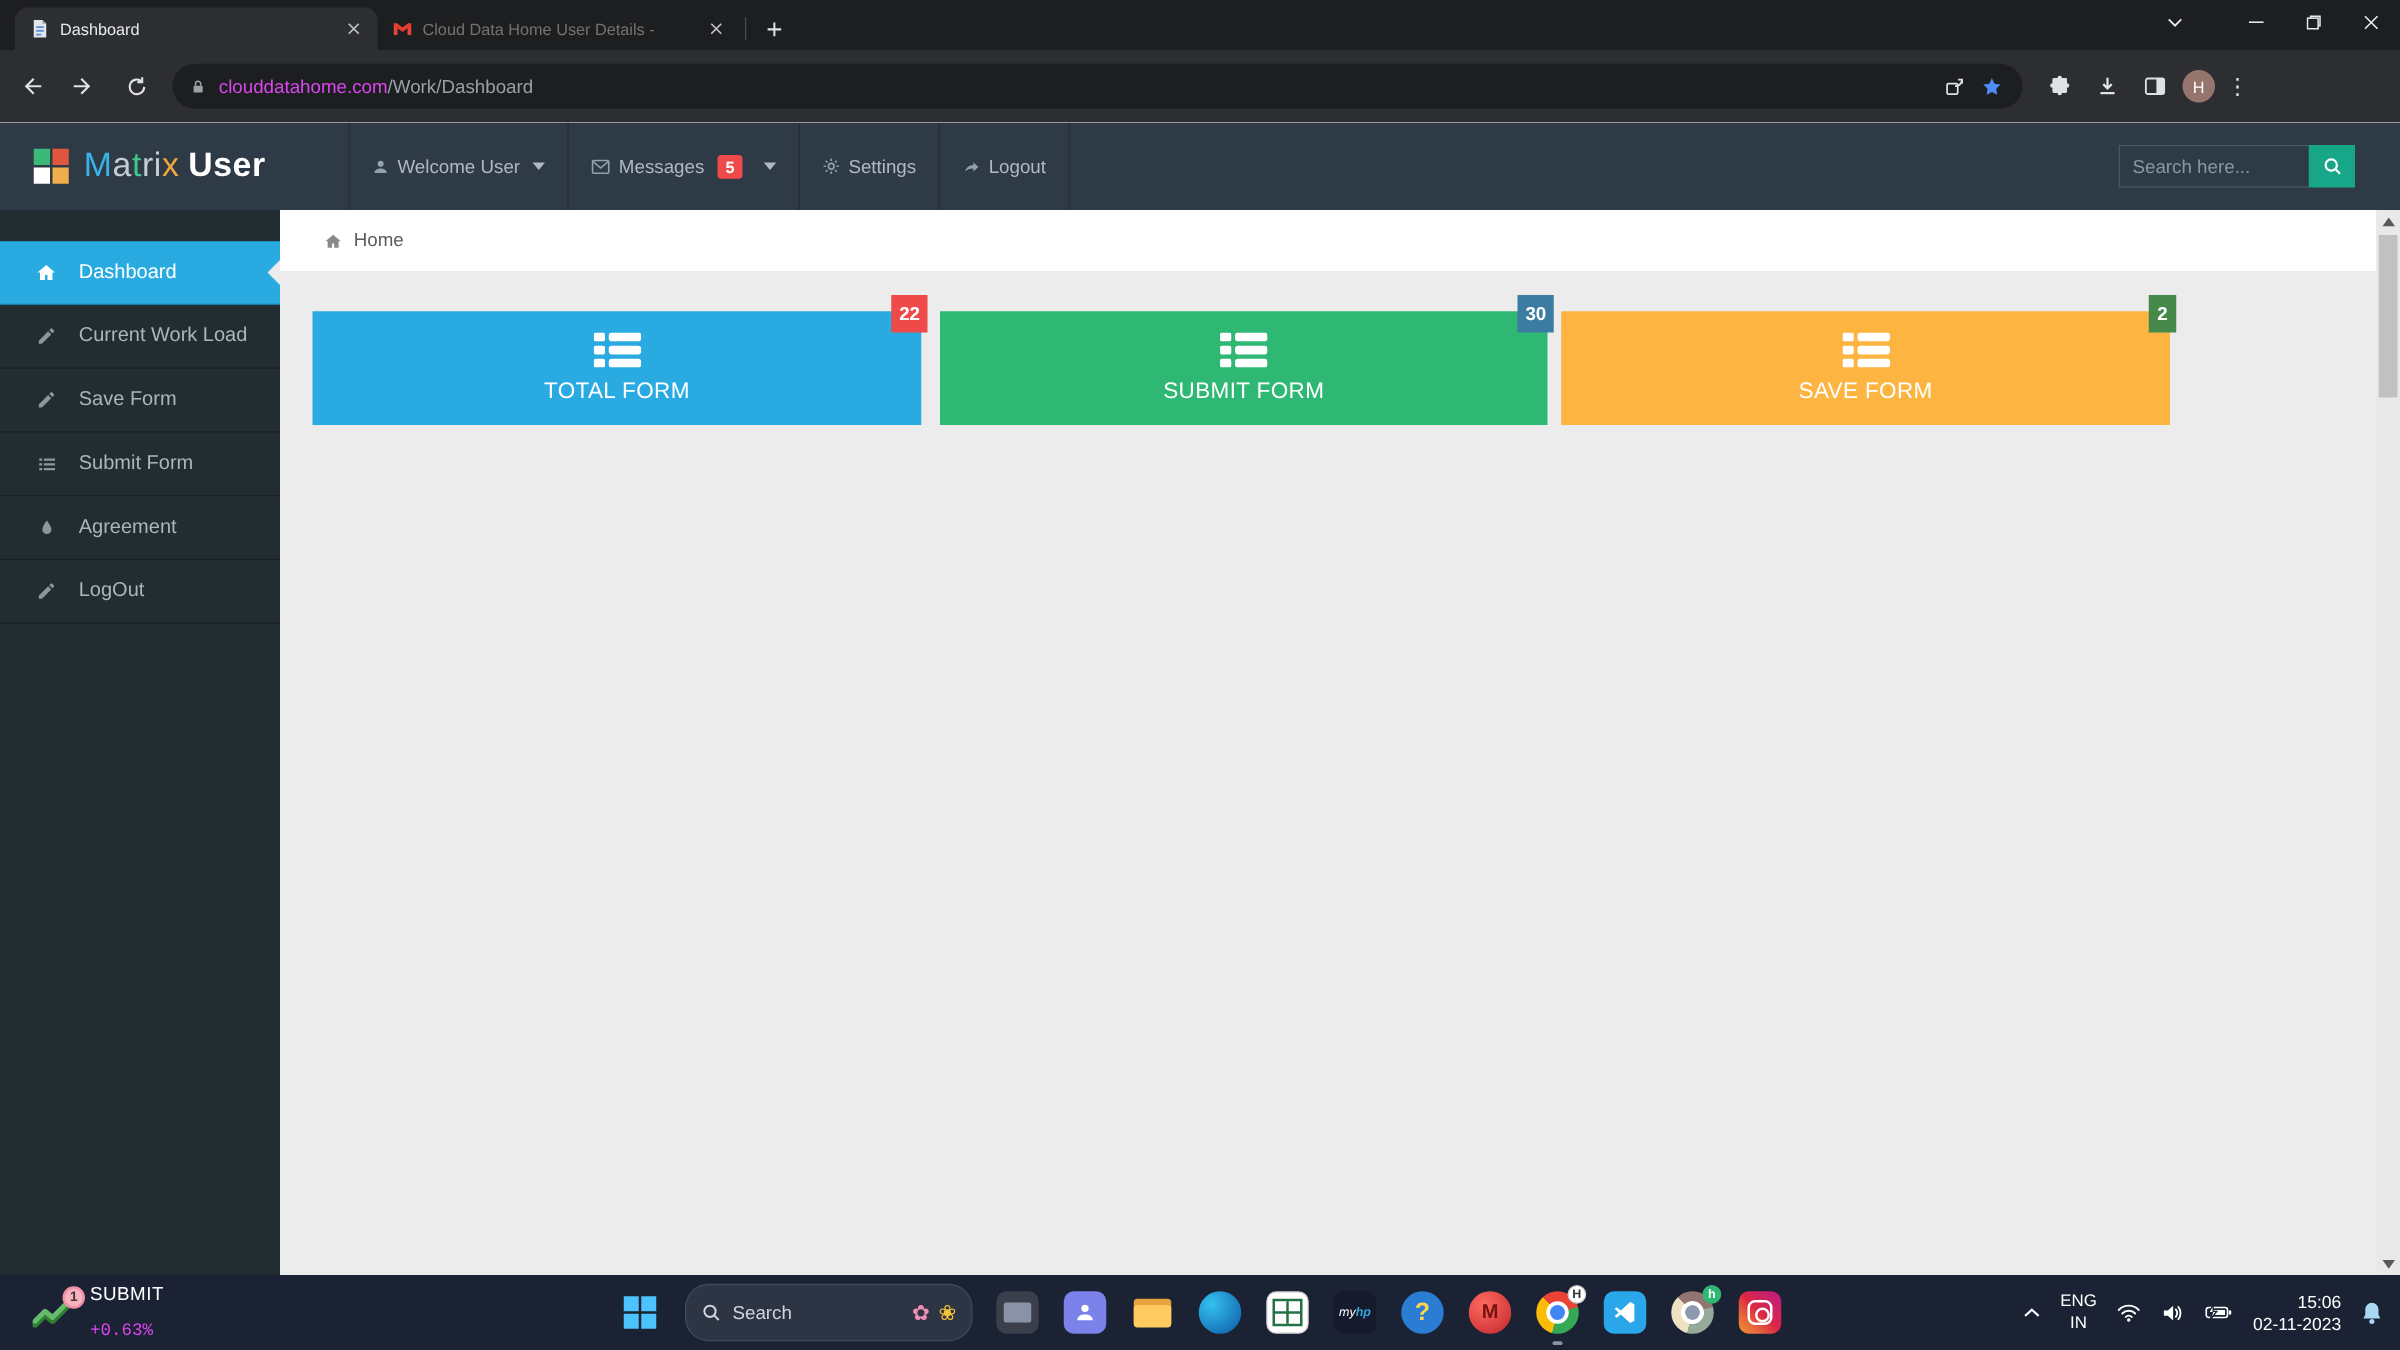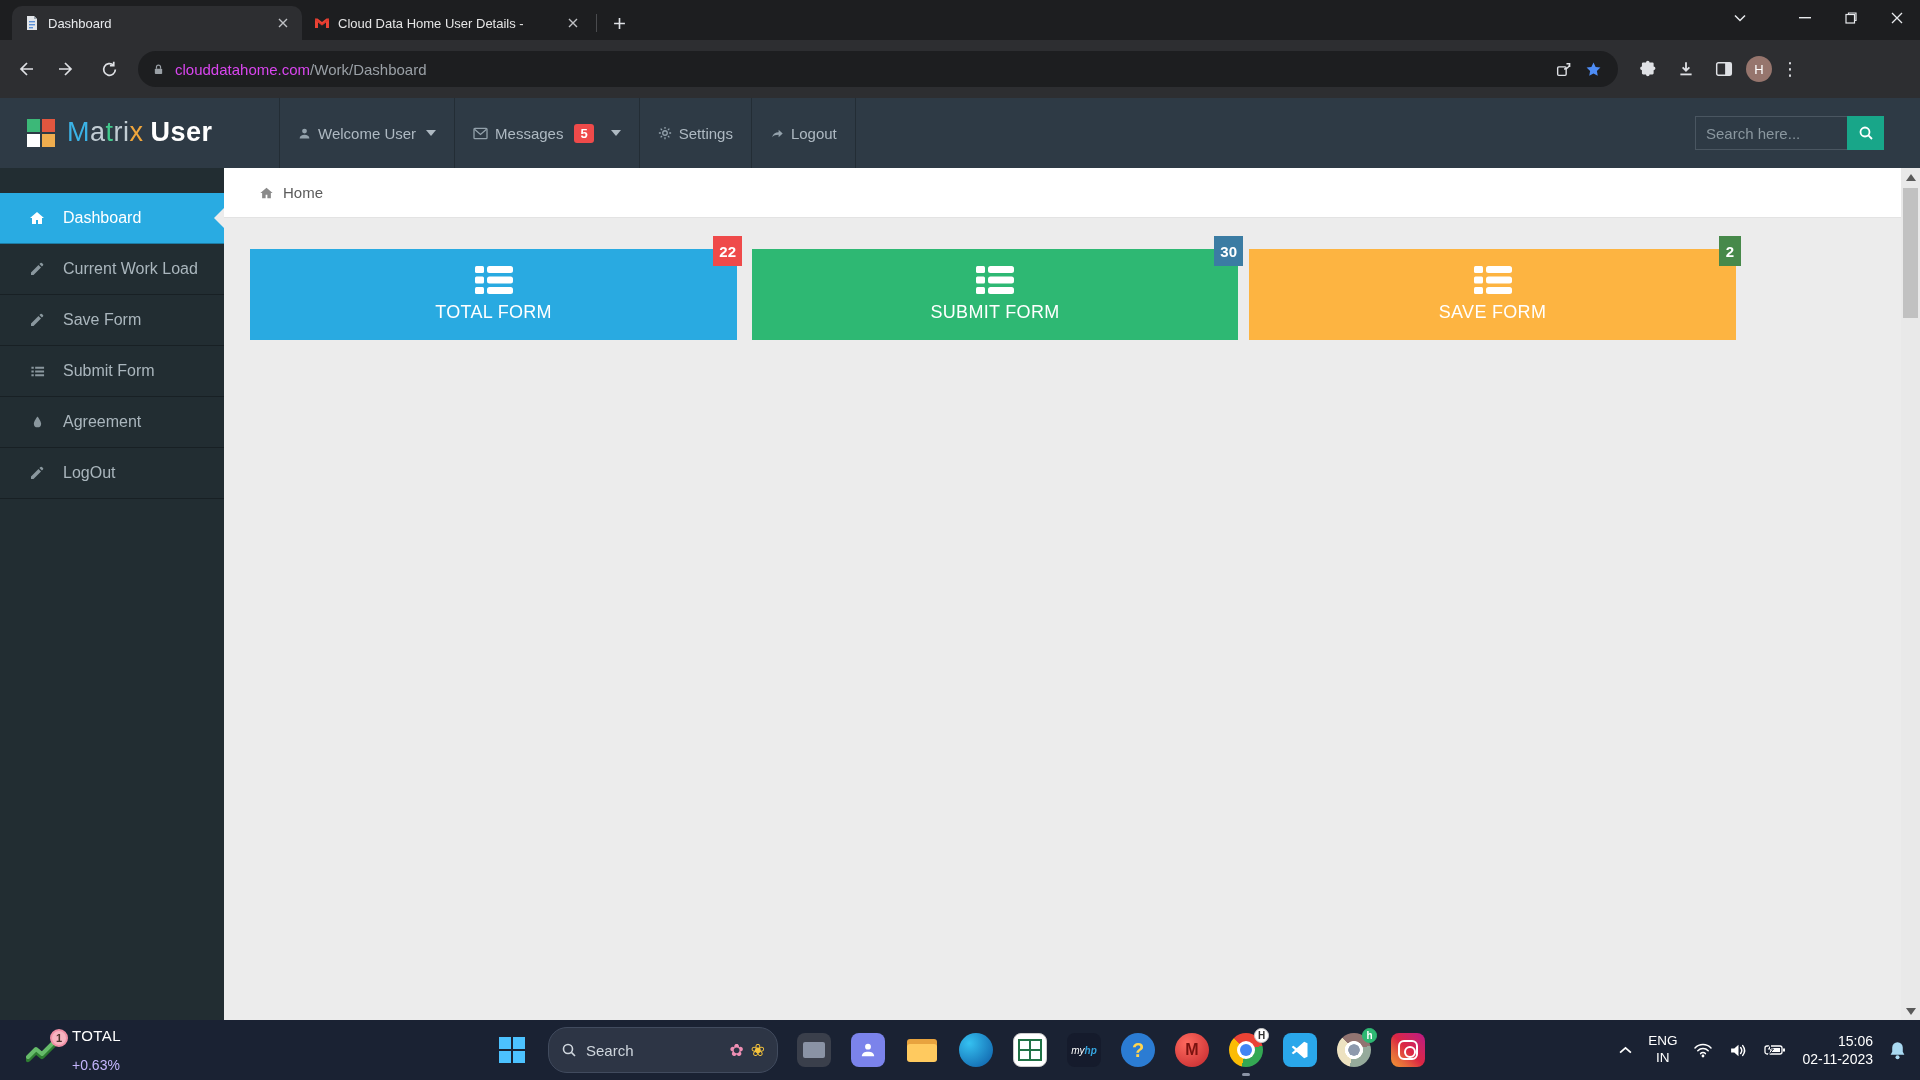--- a/index.html
+++ b/index.html
@@ -2,21 +2,21 @@
 <html><head>
 <meta charset="utf-8">
 <style>
   * { box-sizing: border-box; margin: 0; padding: 0; }
   html,body { width:1920px; height:1080px; overflow:hidden; }
   body { font-family:"Liberation Sans", sans-serif; position:relative; background:#ececec; }
   svg { display:block; }
 
   
   #tabstrip { position:absolute; top:0; left:0; right:0; height:40px; background:#1d1e20; display:flex; align-items:flex-end; }
-  .tab { height:34px; display:flex; align-items:center; padding:0 10px 0 12px; gap:8px; color:#e5e5e5; font-size:13px; width:290px; }
+  .tab { height:34px; display:flex; align-items:center; padding:0 10px 0 12px; gap:8px; color:#737373; font-size:13px; width:290px; }
   .tab.active { background:#2d2e31; border-radius:10px 10px 0 0; color:#e8eaed; margin-left:12px; }
   .tab .tab-title { flex:1; white-space:nowrap; overflow:hidden; text-overflow:ellipsis; }
   .tab-close { width:18px; height:18px; border-radius:50%; display:flex; align-items:center; justify-content:center; color:#c0c2c5; flex:none; }
   .tab-divider { width:1px; height:18px; background:#4a4b4e; margin:0 4px 8px 4px; }
   .newtab-btn { width:28px; height:28px; margin:0 0 3px 4px; border-radius:50%; display:flex; align-items:center; justify-content:center; color:#dfe1e5; }
   .doc-favicon { width:16px; height:16px; flex:none; }
   #win-controls { position:absolute; right:0; top:0; height:36px; display:flex; align-items:center; }
   #win-controls .wc { width:46px; height:36px; display:flex; align-items:center; justify-content:center; color:#e8eaed; }
   #tab-search-chevron { position:absolute; right:160px; top:0; height:36px; width:40px; display:flex; align-items:center; justify-content:center; color:#e8eaed; }
 
@@ -93,21 +93,21 @@
   .tri-up { width:0; height:0; border-left:5px solid transparent; border-right:5px solid transparent; border-bottom:7px solid #5a5a5a; }
   .tri-down { width:0; height:0; border-left:5px solid transparent; border-right:5px solid transparent; border-top:7px solid #5a5a5a; }
   #sb-thumb { position:absolute; left:2px; top:20px; width:15px; height:130px; background:#c1c1c1; }
 
   
   #taskbar { position:absolute; bottom:0; left:0; right:0; height:60px; background:#1a2233; display:flex; align-items:center; }
   #stock-widget { position:absolute; left:26px; top:0; height:60px; display:flex; align-items:center; gap:12px; }
   #stock-icon { position:relative; width:34px; height:30px; }
   #stock-badge { position:absolute; top:-6px; right:-8px; width:18px; height:18px; border-radius:50%; background:#f8b3c0; border:2px solid #f190a6; color:#4e342e; font-size:11px; font-weight:700; display:flex; align-items:center; justify-content:center; }
   #stock-text .sym { color:#fff; font-size:15px; letter-spacing:.4px; }
-  #stock-text .chg { color:#c4b5fd; font-size:14px; margin-top:13px; }
+  #stock-text .chg { color:#d946ef; font-size:14px; margin-top:13px;font-family:Liberation Mono, monospace; }
 
   #tb-center { margin:0 auto; display:flex; align-items:center; gap:18px; }
   .tb-app { width:36px; height:36px; display:flex; align-items:center; justify-content:center; position:relative; }
   #start-squares { display:grid; grid-template-columns:12px 12px; grid-template-rows:12px 12px; gap:2px; }
   #start-squares i { background:#4cc2ff; display:block; }
   #tb-search { width:230px; height:46px; border-radius:19px; background:#2d3545; border:1px solid #414b5e; display:flex; align-items:center; padding:0 12px; gap:9px; color:#cfd6dd; }
   #tb-search .tbs-label { font-size:15px; flex:1; }
   .flower1 { color:#ef8fb4; font-size:17px; }
   .flower2 { color:#f5c33b; font-size:17px; margin-left:-2px; }
 
@@ -457,21 +457,21 @@
 
   <div id="stock-widget">
     <div id="stock-icon">
       <svg width="34" height="30" viewBox="0 0 34 30">
           <path d="M2 24l8-8 6 5 12-12" stroke="#2e7d32" stroke-width="6" fill="none" stroke-linecap="round" stroke-linejoin="round"></path>
           <path d="M2 22l8-8 6 5 12-12" stroke="#66bb6a" stroke-width="4" fill="none" stroke-linecap="round" stroke-linejoin="round"></path>
         </svg>
       <span id="stock-badge">1</span>
     </div>
     <div id="stock-text">
-      <div class="sym">TOTAL</div>
+      <div class="sym">SUBMIT</div>
       <div class="chg">+0.63%</div>
     </div>
   </div>
 
   <div id="tb-center">
     <div class="tb-app">
         <span id="start-squares">
           <i></i>
           <i></i>
           <i></i>

